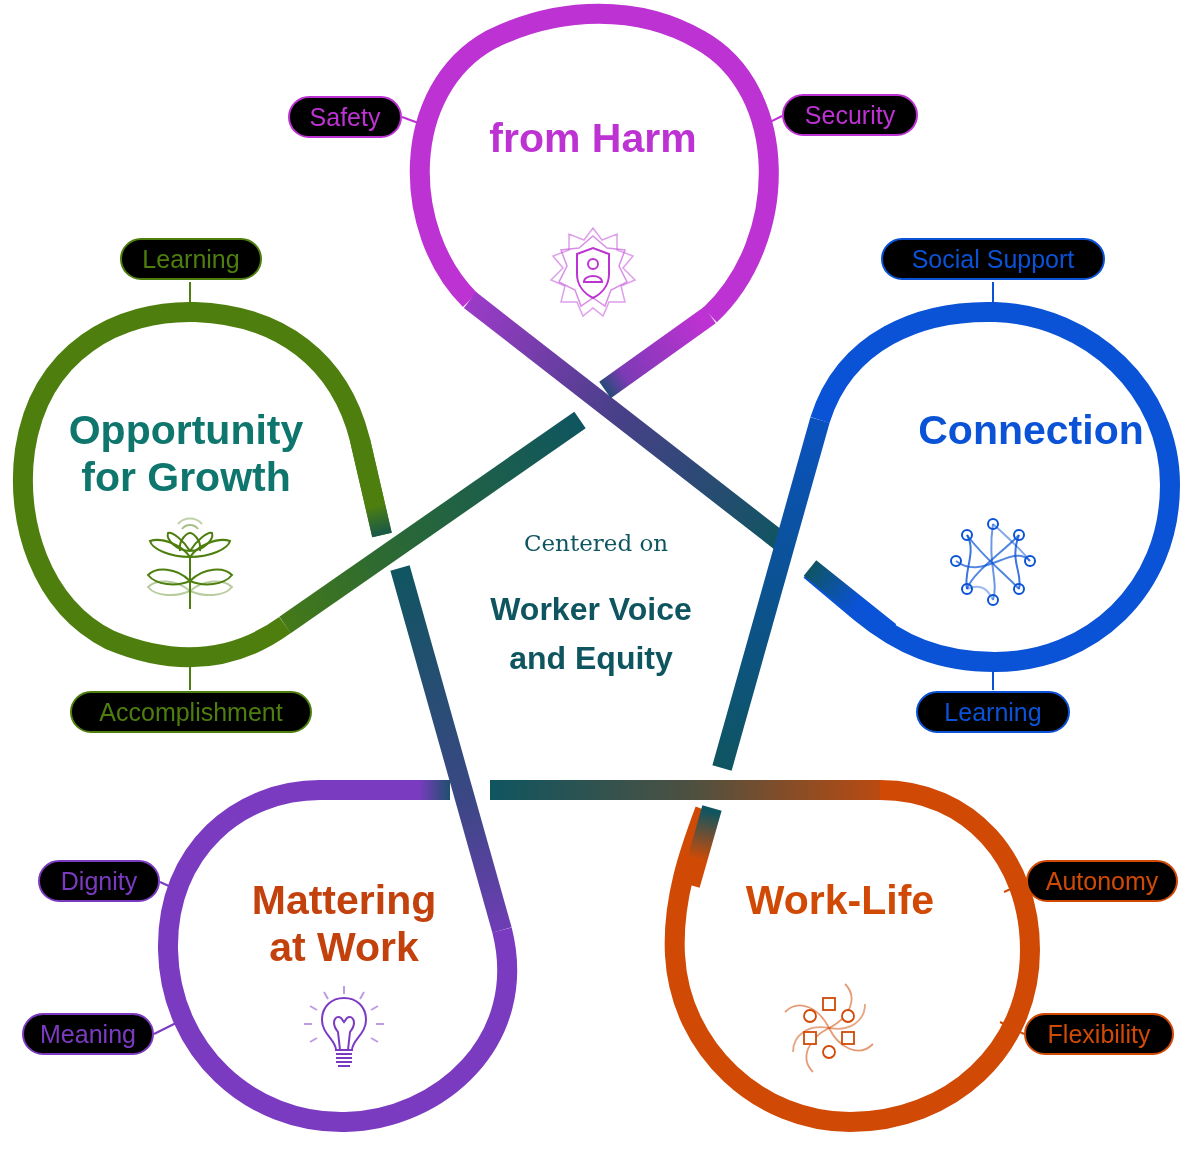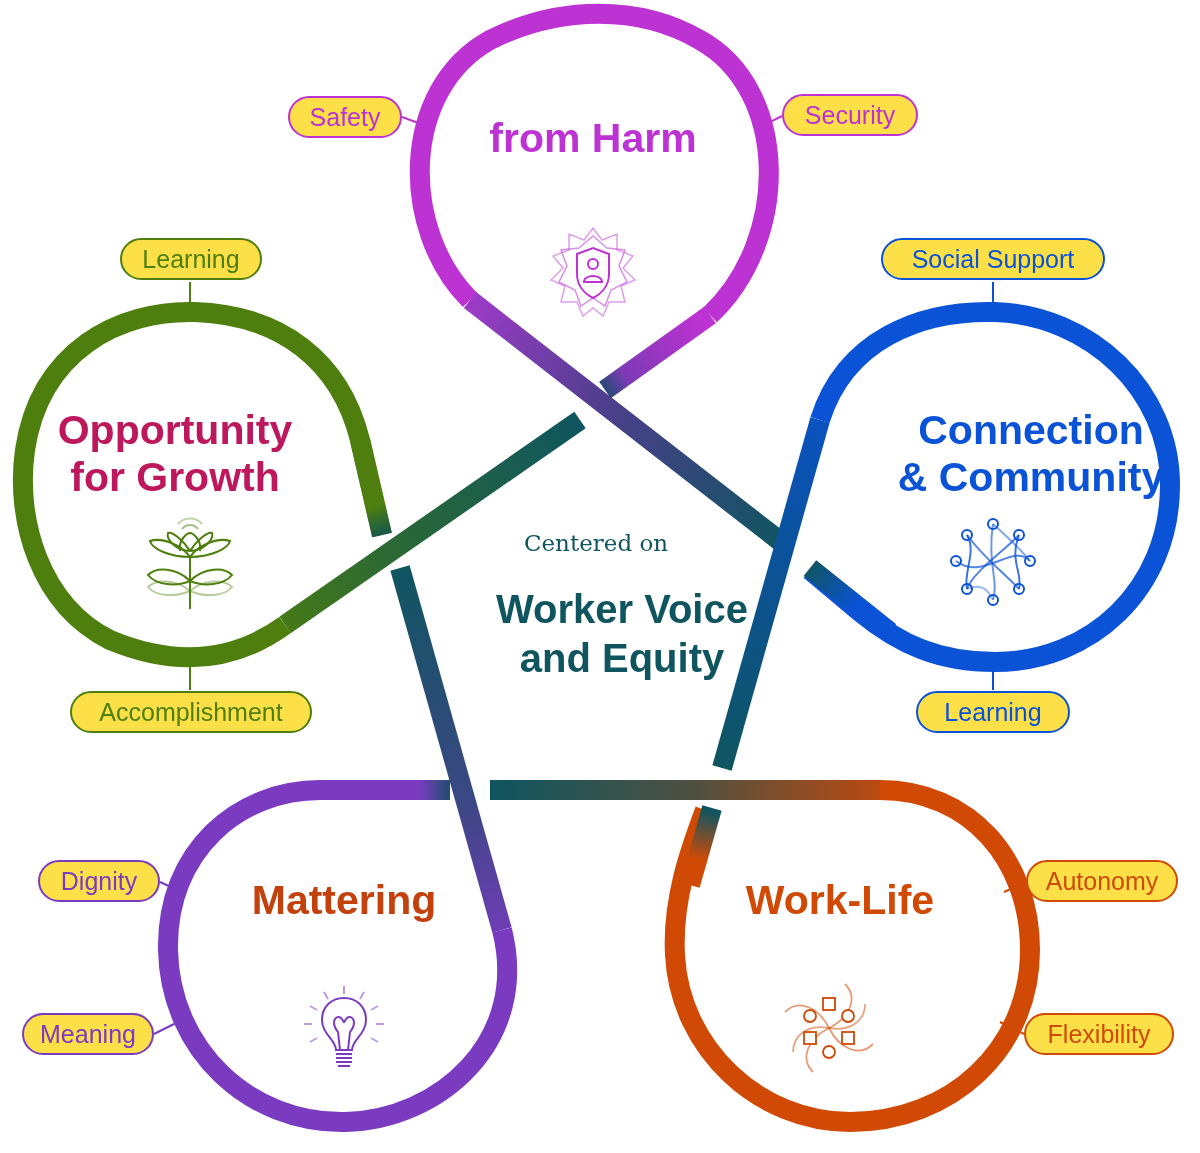--- a/index.html
+++ b/index.html
@@ -1,21 +1,21 @@
 <!DOCTYPE html>
 <html><head>
 <meta charset="utf-8">
 <style>
   html, body { margin: 0; padding: 0; background: #ffffff; }
   body { width: 1200px; height: 1153px; position: relative; overflow: hidden; font-family: "Liberation Sans", "DejaVu Sans", sans-serif; }
   #diagram { position: absolute; left: 0; top: 0; width: 1200px; height: 1153px; }
-  .pill { position: absolute; height: 42px; box-sizing: border-box; border: 2px solid; border-radius: 22px; background: #fde047; display: flex; align-items: center; justify-content: center; font-size: 25px; padding: 0 14px; white-space: nowrap; }
+  .pill { position: absolute; height: 42px; box-sizing: border-box; border: 2px solid; border-radius: 22px; background: #000000; display: flex; align-items: center; justify-content: center; font-size: 25px; padding: 0 14px; white-space: nowrap; }
   .title { position: absolute; text-align: center; font-weight: bold; font-size: 41px; line-height: 47px; white-space: nowrap; transform: translateX(-50%); }
   .centered-on { position: absolute; left: 596px; top: 530px; transform: translateX(-50%); font-family: "DejaVu Serif", "Liberation Serif", serif; font-size: 23px; color: #0f5560; white-space: nowrap; }
-  .center-title { position: absolute; left: 622px; top: 585px; transform: translateX(-50%); text-align: center; font-weight: bold; font-size: 40px; line-height: 49px; color: #0f5560; white-space: nowrap; }
+  .center-title { position: absolute; left: 591px; top: 585px; transform: translateX(-50%); text-align: center; font-weight: bold; font-size: 32px; line-height: 49px; color: #0f5560; white-space: nowrap; }
 </style>
 </head>
 <body>
 
 <svg id="diagram" viewBox="0 0 1200 1153" xmlns="http://www.w3.org/2000/svg">
   <defs>
     <linearGradient id="gProtLeft" gradientUnits="userSpaceOnUse" x1="470" y1="300" x2="785" y2="545">
       <stop offset="0" stop-color="#9c3bc8"></stop>
       <stop offset="0.45" stop-color="#4a3f8a"></stop>
       <stop offset="1" stop-color="#0f5560"></stop>
@@ -185,30 +185,30 @@
     <circle cx="19" cy="-12" r="6" fill="#fff"></circle>
     <rect x="-25" y="4" width="12" height="12" fill="#fff"></rect>
     <rect x="13" y="4" width="12" height="12" fill="#fff"></rect>
     <circle cx="0" cy="24" r="6" fill="#fff"></circle>
   </g>
 </svg>
 
 <div class="title" style="left:593px; top:115px; color:#bd32d2;">
   <div>from Harm</div>
 </div>
-<div class="title" style="left:175px; top:407px; color:#be185d;">
+<div class="title" style="left:186px; top:407px; color:#0f766e;">
   <div>Opportunity</div>
   <div>for Growth</div>
 </div>
 <div class="title" style="left:993px; top:407px; color:#0a52d6;margin-left:38px;">
   <div>Connection</div>
-  <div>&amp; Community</div>
 </div>
 <div class="title" style="left:344px; top:877px; color:#c2410c;">
   <div>Mattering</div>
+  <div>at Work</div>
 </div>
 <div class="title" style="left:840px; top:877px; color:#d04a06;">
   <div>Work-Life</div>
 </div>
 
 <div class="centered-on">Centered on</div>
 <div class="center-title">
   <div>Worker Voice</div>
   <div>and Equity</div>
 </div>

